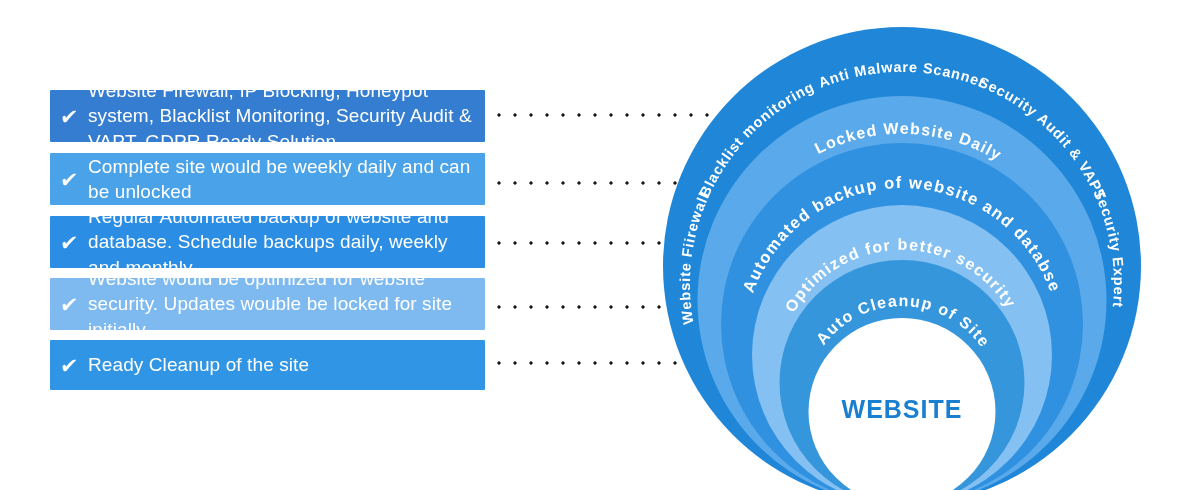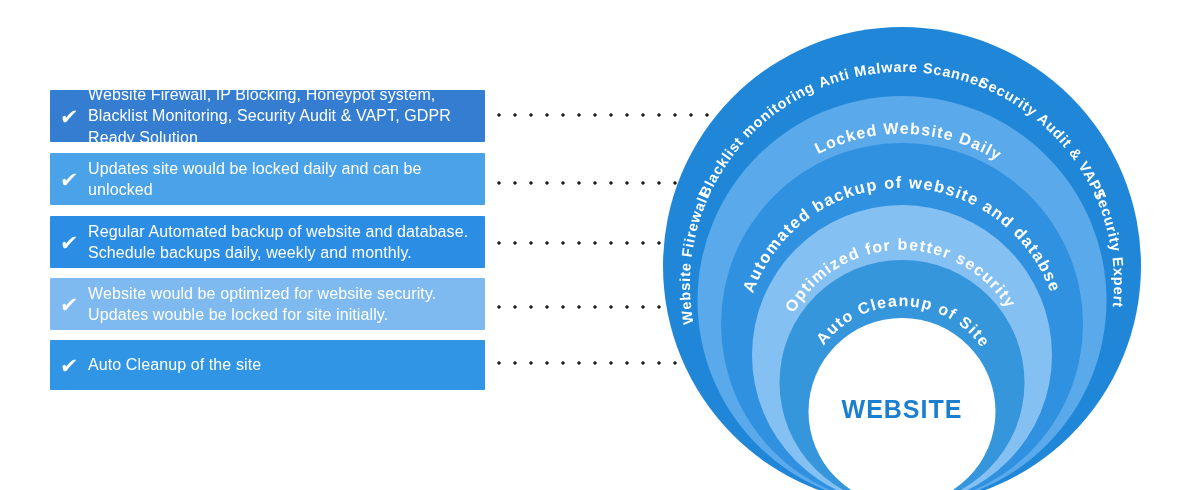--- a/index.html
+++ b/index.html
@@ -10,21 +10,21 @@
   .feature-box{
     position:absolute;left:50px;width:435px;height:52px;
     display:flex;align-items:center;box-sizing:border-box;
     color:#fff;border-radius:1px;
   }
   .check{
     flex:0 0 38px;text-align:center;font-size:21px;line-height:1;color:#fff;
     transform:skewX(-6deg);
   }
   .feature-text{
-    font-size:16px;line-height:1.32;padding-right:4px;letter-spacing:.1px;
+    font-size:19px;line-height:1.32;padding-right:4px;letter-spacing:.1px;
   }
   .dotline{
     position:absolute;height:4px;
     background-image:radial-gradient(circle 1.6px at 2px 2px,#1a1a1a 1.5px,transparent 1.7px);
     background-size:16px 4px;background-repeat:repeat-x;
   }
   .bigdot{
     position:absolute;width:13px;height:13px;border-radius:50%;
   }
   svg{position:absolute;left:0;top:0;}
@@ -40,33 +40,33 @@
 <body>
 
 <div class="stage">
 
   <div class="feature-box" style="top: 90px; background-color: rgb(53, 125, 209);">
     <span class="check">✔</span>
     <span class="feature-text">Website Firewall, IP Blocking, Honeypot system, Blacklist Monitoring, Security Audit &amp; VAPT, GDPR Ready Solution</span>
   </div>
   <div class="feature-box" style="top: 153px; background-color: rgb(74, 162, 232);">
     <span class="check">✔</span>
-    <span class="feature-text">Updates site would be locked daily and can be unlocked</span>
+    <span class="feature-text">Complete site would be weekly daily and can be unlocked</span>
   </div>
   <div class="feature-box" style="top: 216px; background-color: rgb(43, 141, 227);">
     <span class="check">✔</span>
     <span class="feature-text">Regular Automated backup of website and database. Schedule backups daily, weekly and monthly.</span>
   </div>
   <div class="feature-box" style="top: 278px; background-color: rgb(126, 186, 239);">
     <span class="check">✔</span>
     <span class="feature-text">Website would be optimized for website security. Updates wouble be locked for site initially.</span>
   </div>
   <div class="feature-box" style="top: 340px; height: 50px; background-color: rgb(48, 149, 229);">
     <span class="check">✔</span>
-    <span class="feature-text">Auto Cleanup of the site</span>
+    <span class="feature-text">Ready Cleanup of the site</span>
   </div>
 
   <div class="dotline" style="left:497px;top:113px;width:224px"></div>
   <div class="dotline" style="left:497px;top:181px;width:242px"></div>
   <div class="dotline" style="left:497px;top:241px;width:257px"></div>
   <div class="dotline" style="left:497px;top:305px;width:268px"></div>
   <div class="dotline" style="left:497px;top:361px;width:288px"></div>
 
   <div class="bigdot" style="left: 721px; top: 108px; background-color: rgb(26, 26, 26);"></div>
   <div class="bigdot" style="left: 739px; top: 176px; background-color: rgb(26, 26, 26);"></div>

